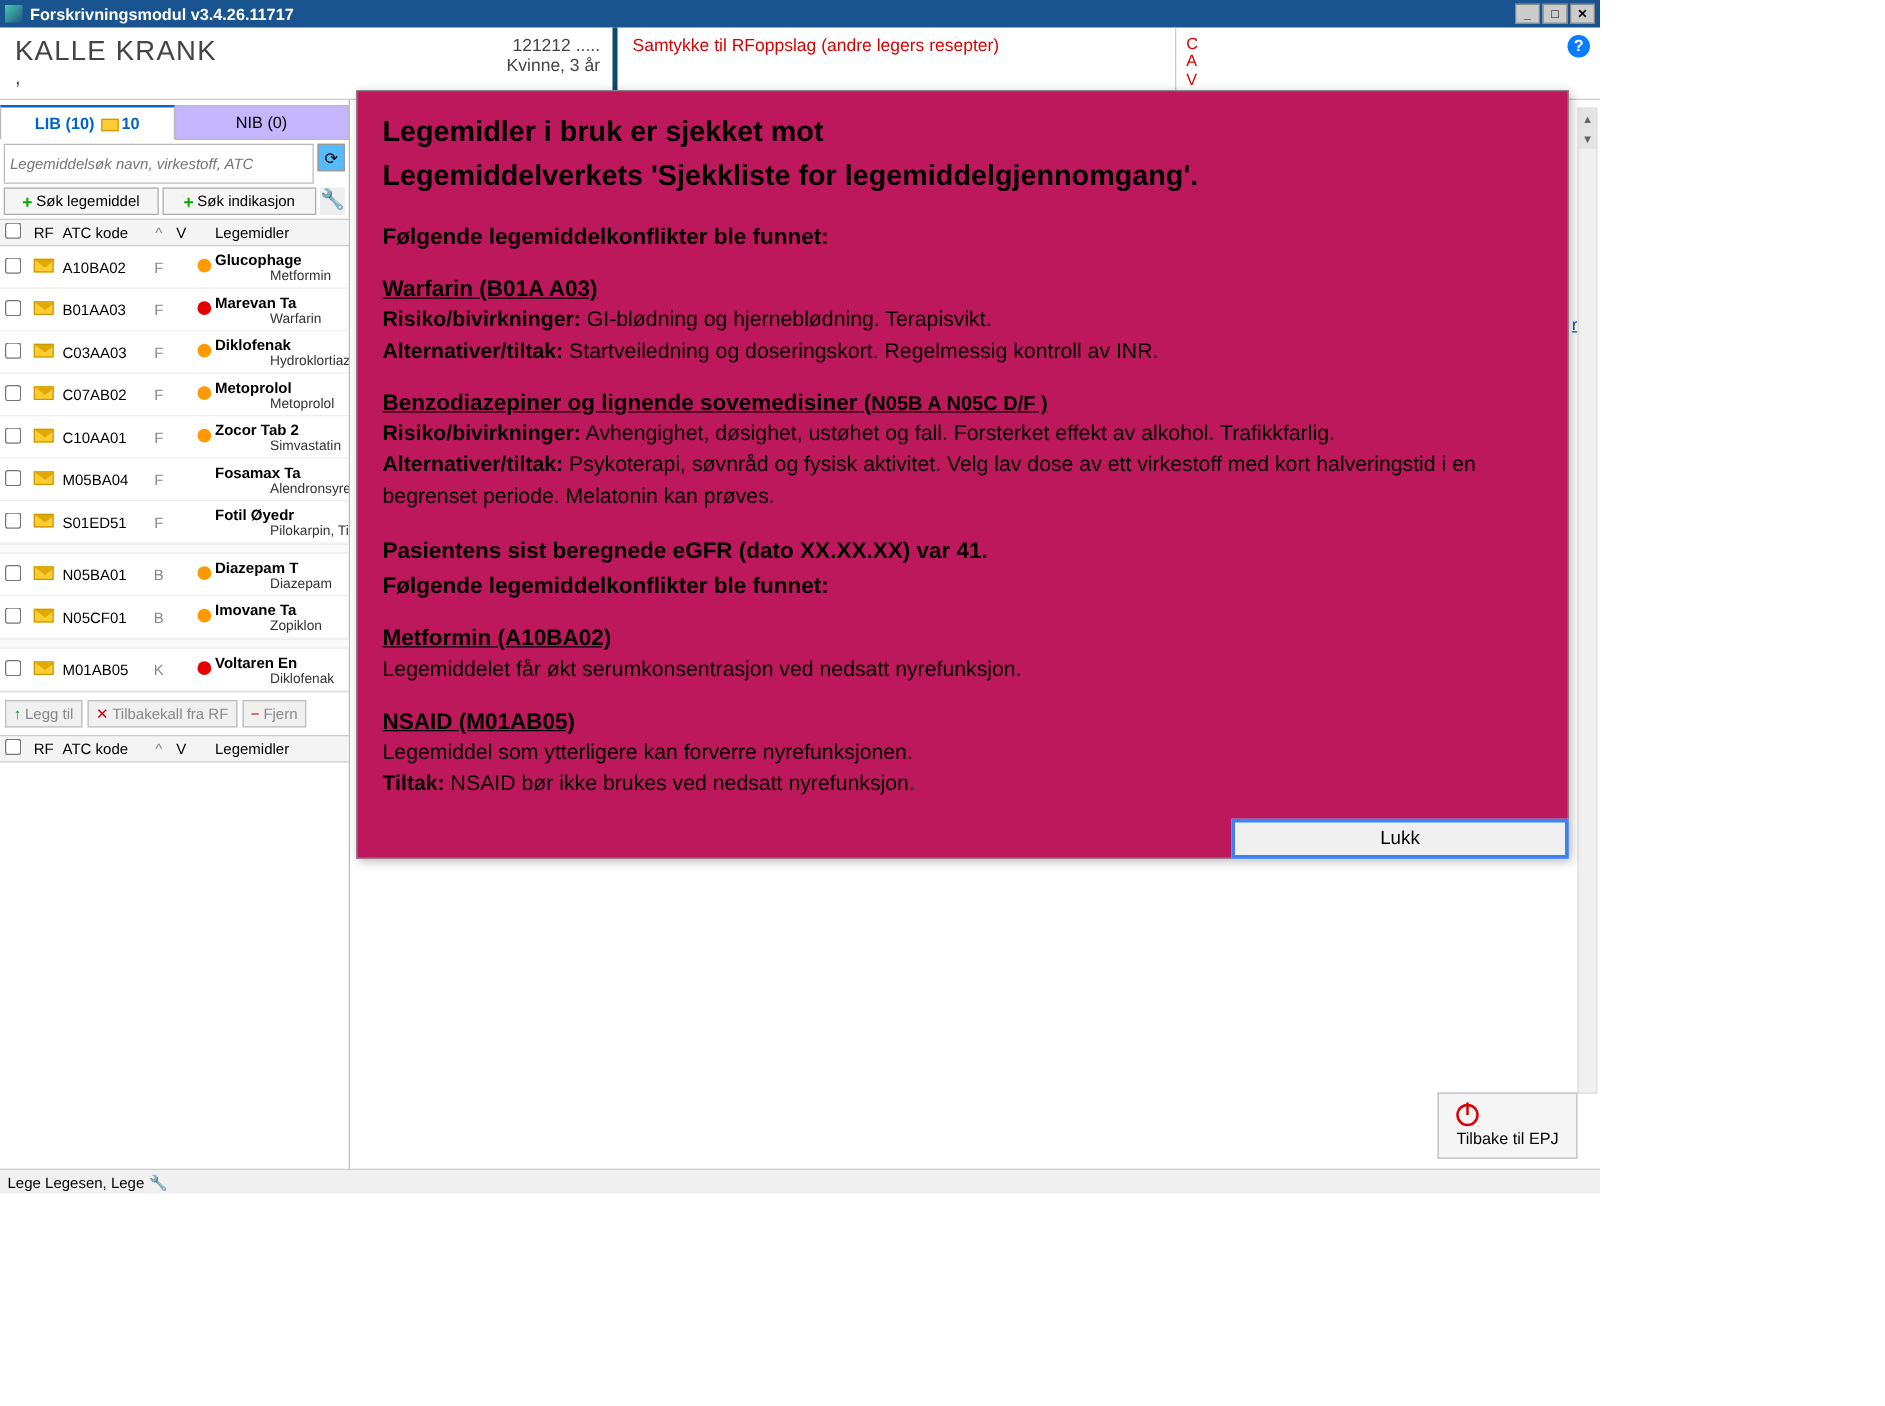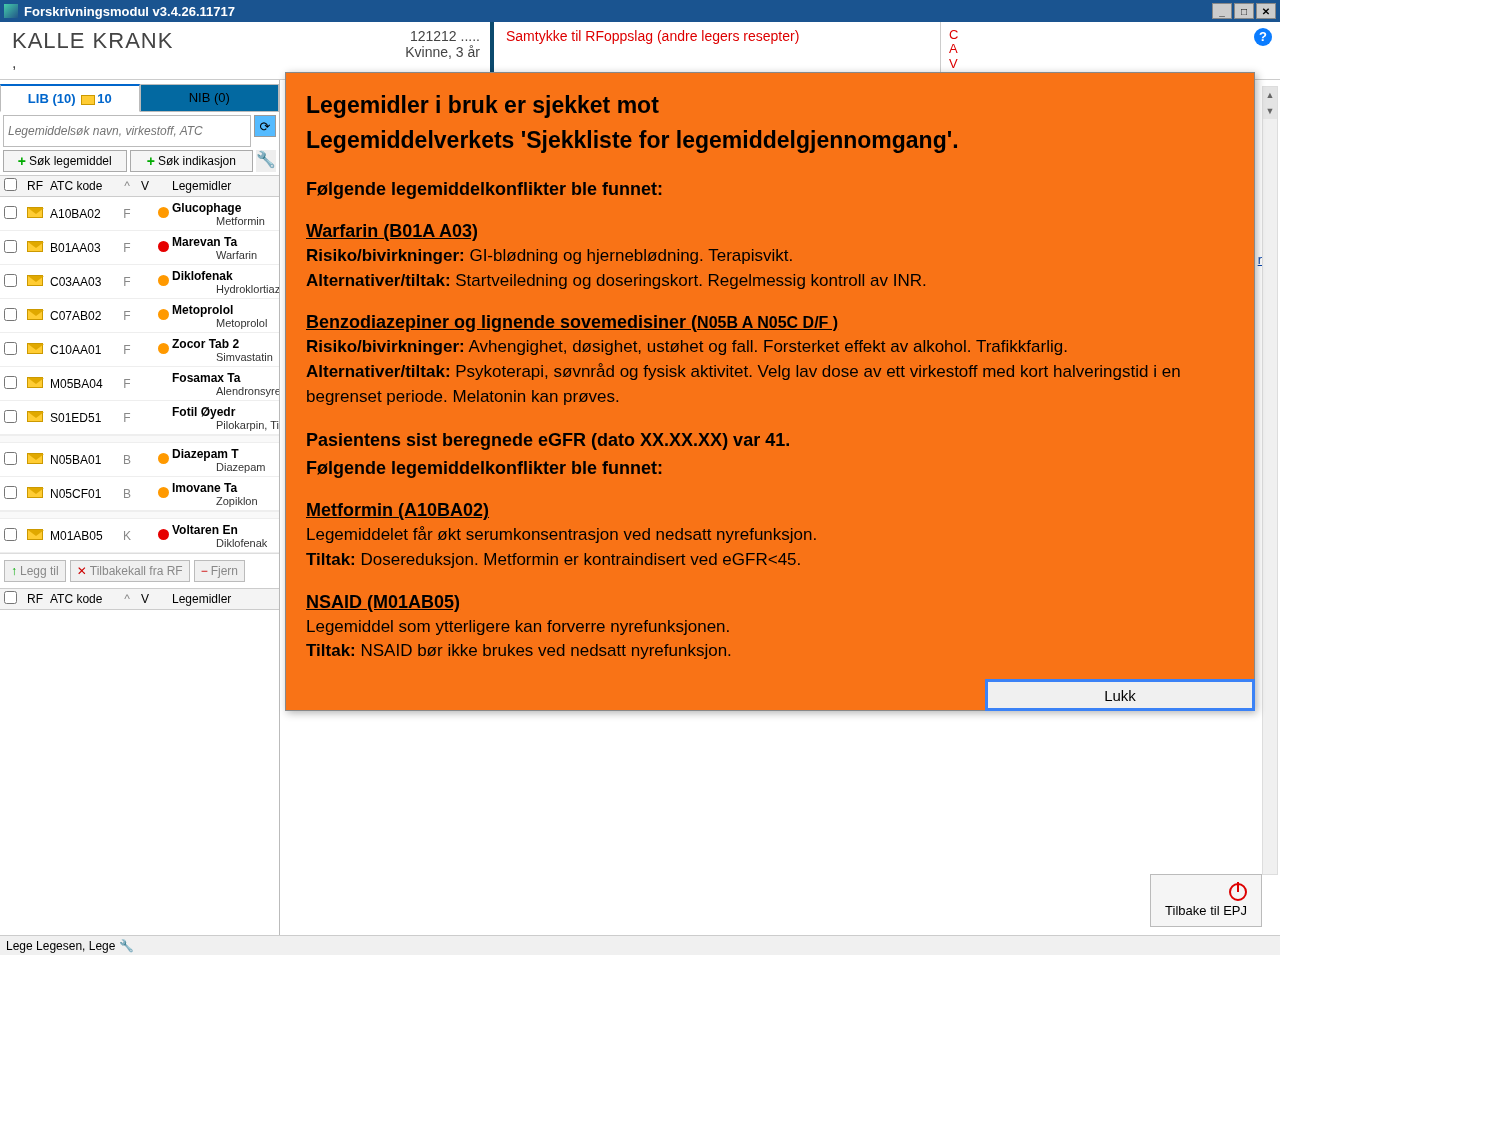--- a/index.html
+++ b/index.html
@@ -14,21 +14,21 @@
 .header .pname { font-size: 22px; letter-spacing: 1px; color: #444; }
 .header .pcomma { font-size: 16px; color:#444;}
 .header .demo { margin-left: auto; padding: 6px 10px; text-align: right; color:#444; font-size:14px;}
 .header .mid { width: 450px; border-left:4px solid #0c4a6e; padding:6px 12px; color:#d00; font-size:14px;}
 .header .right { width: 340px; border-left:1px solid #ccc; padding:6px 8px; color:#d00; font-size:13px; line-height:1.1; position:relative;}
 .header .help { position:absolute; top:6px; right:8px; width:18px; height:18px; border-radius:50%; background:#0a7cff; color:#fff; font-weight:bold; text-align:center; font-size:13px; line-height:18px;}
 
 .content { display:flex; height: 855px; }
 .leftpane { width: 280px; border-right: 1px solid #bbb; display:flex; flex-direction:column; }
 .tabs { display:flex; margin-top:4px;}
-.tab { flex:1; text-align:center; padding:5px 4px; font-size:13px; border:1px solid #bbb; background:#0369a1; cursor:pointer; white-space:nowrap;}
+.tab { flex:1; text-align:center; padding:5px 4px; font-size:13px; border:1px solid #bbb; background:#c4b5fd; cursor:pointer; white-space:nowrap;}
 .tab.active { background:#fff; border-bottom:1px solid #fff; color:#0066cc; font-weight:bold; border-top:2px solid #0066cc;}
 .searchrow { display:flex; padding:3px; gap:3px;}
 .searchrow input { flex:1; height:32px; font-size:12px; padding:2px 4px; color:#888; font-style:italic; border:1px solid #bbb;}
 .searchrow .refresh { width:22px; height:22px; background:#5bf; border:1px solid #999; display:flex; align-items:center; justify-content:center; font-size:13px;}
 .btnrow { display:flex; padding:0 3px 3px; gap:3px;}
 .btnrow button { flex:1; height:22px; font-size:12px; border:1px solid #aaa; background:#f5f5f5; display:flex; align-items:center; justify-content:center; gap:3px; cursor:pointer;}
 .plus { color:#0a0; font-weight:bold; font-size:14px;}
 .wrench { color:#666;}
 
 .tblhead, .tblrow { display:flex; align-items:center; font-size:12px; padding:2px 0; }
@@ -51,27 +51,27 @@
 input[type=checkbox]{width:13px;height:13px;}
 .actionbar{ padding:6px 4px; display:flex; gap:4px; border-top:1px solid #ddd; margin-top:auto;}
 .actionbar button{ font-size:12px; padding:3px 6px; border:1px solid #bbb; background:#f0f0f0; color:#888; display:flex; align-items:center; gap:3px;}
 .tblhead2{ border-top:1px solid #ccc; border-bottom:1px solid #ccc;}
 
 .rightpane{flex:1; position:relative; background:#fff;}
 .rslink{position:absolute; top:172px; right:18px; color:#0645ad; font-size:13px; text-decoration:underline;}
 .scrollbar{position:absolute; right:2px; top:6px; bottom:60px; width:16px; background:#f0f0f0; border:1px solid #ddd;}
 .scrollbar .sbbtn{height:16px; background:#e4e4e4; display:flex; align-items:center; justify-content:center; font-size:9px; color:#666;}
 .scrollbar .sbtrack{flex:1;}
-.backbtn{ position:absolute; right:18px; bottom:8px; padding:8px 14px; border:1px solid #bbb; background:#f5f5f5; font-size:13px; display:flex; flex-direction:column; align-items:flex-end; gap:2px;margin-top:24px;}
+.backbtn{ position:absolute; right:18px; bottom:8px; padding:8px 14px; border:1px solid #bbb; background:#f5f5f5; font-size:13px; display:flex; flex-direction:column; align-items:flex-start; gap:2px;margin-top:24px;}
 .pwr{width:18px;height:18px;border:2px solid #d00;border-radius:50%;position:relative;}
 .pwr::after{content:'';position:absolute;top:-3px;left:6px;width:2px;height:10px;background:#d00;}
 
 .statusbar{position:absolute; bottom:0; left:0; right:0; height:20px; background:#f0f0f0; border-top:1px solid #ccc; font-size:12px; padding:2px 6px; display:flex; align-items:center; gap:4px;}
 
-.modal{ position:absolute; left:285px; top:72px; width:970px; background:#f97316; border:1px solid #888; box-shadow:2px 2px 8px rgba(0,0,0,0.3); padding:16px 20px 46px; font-size:17px; line-height:1.45; color:#000;}
+.modal{ position:absolute; left:285px; top:72px; width:970px; background:#be185d; border:1px solid #888; box-shadow:2px 2px 8px rgba(0,0,0,0.3); padding:16px 20px 46px; font-size:17px; line-height:1.45; color:#000;}
 .modal h2{font-size:23px; font-weight:bold; margin-bottom:2px;}
 .modal .subhead{font-size:18px; font-weight:bold; margin-top:18px; margin-bottom:2px;}
 .modal .drug{font-size:18px; font-weight:bold; text-decoration:underline; margin-top:16px;}
 .modal .drug .code{font-size:16px;}
 .modal p{margin-top:0;}
 .modal b{font-weight:bold;}
 .modal .closebtn{position:absolute; right:-1px; bottom:-1px; width:270px; height:32px; background:#f0f0f0; border:3px solid #3b82f6; font-size:15px; cursor:pointer;}
 .gap { height:8px; background:#f9f9f9; border-top:1px solid #eee; border-bottom:1px solid #eee;}
 .mail-s{display:inline-block;width:14px;height:10px;background:#ffcc33;border:1px solid #cc9900;vertical-align:middle;margin:0 2px;}
 </style>
@@ -320,20 +320,19 @@
 
   <div class="drug"><span>Benzodiazepiner og lignende sovemedisiner (</span><span class="code">N05B A N05C D/F )</span></div>
   <p><b>Risiko/bivirkninger:</b><span> Avhengighet, døsighet, ustøhet og fall. Forsterket effekt av alkohol. Trafikkfarlig.</span></p>
   <p><b>Alternativer/tiltak:</b><span> Psykoterapi, søvnråd og fysisk aktivitet. Velg lav dose av ett virkestoff med kort halveringstid i en begrenset periode. Melatonin kan prøves.</span></p>
 
   <div class="subhead">Pasientens sist beregnede eGFR (dato XX.XX.XX) var 41.</div>
   <div class="subhead" style="margin-top:0;">Følgende legemiddelkonflikter ble funnet:</div>
 
   <div class="drug">Metformin (A10BA02)</div>
   <p>Legemiddelet får økt serumkonsentrasjon ved nedsatt nyrefunksjon.</p>
-  <p><b>Tiltak:</b><span> Dosereduksjon. Metformin er kontraindisert ved eGFR&lt;45.</span></p>
 
   <div class="drug">NSAID (M01AB05)</div>
   <p>Legemiddel som ytterligere kan forverre nyrefunksjonen.</p>
   <p><b>Tiltak:</b><span> NSAID bør ikke brukes ved nedsatt nyrefunksjon.</span></p>
 
   <button class="closebtn">Lukk</button>
 </div>
 
 </body></html>

